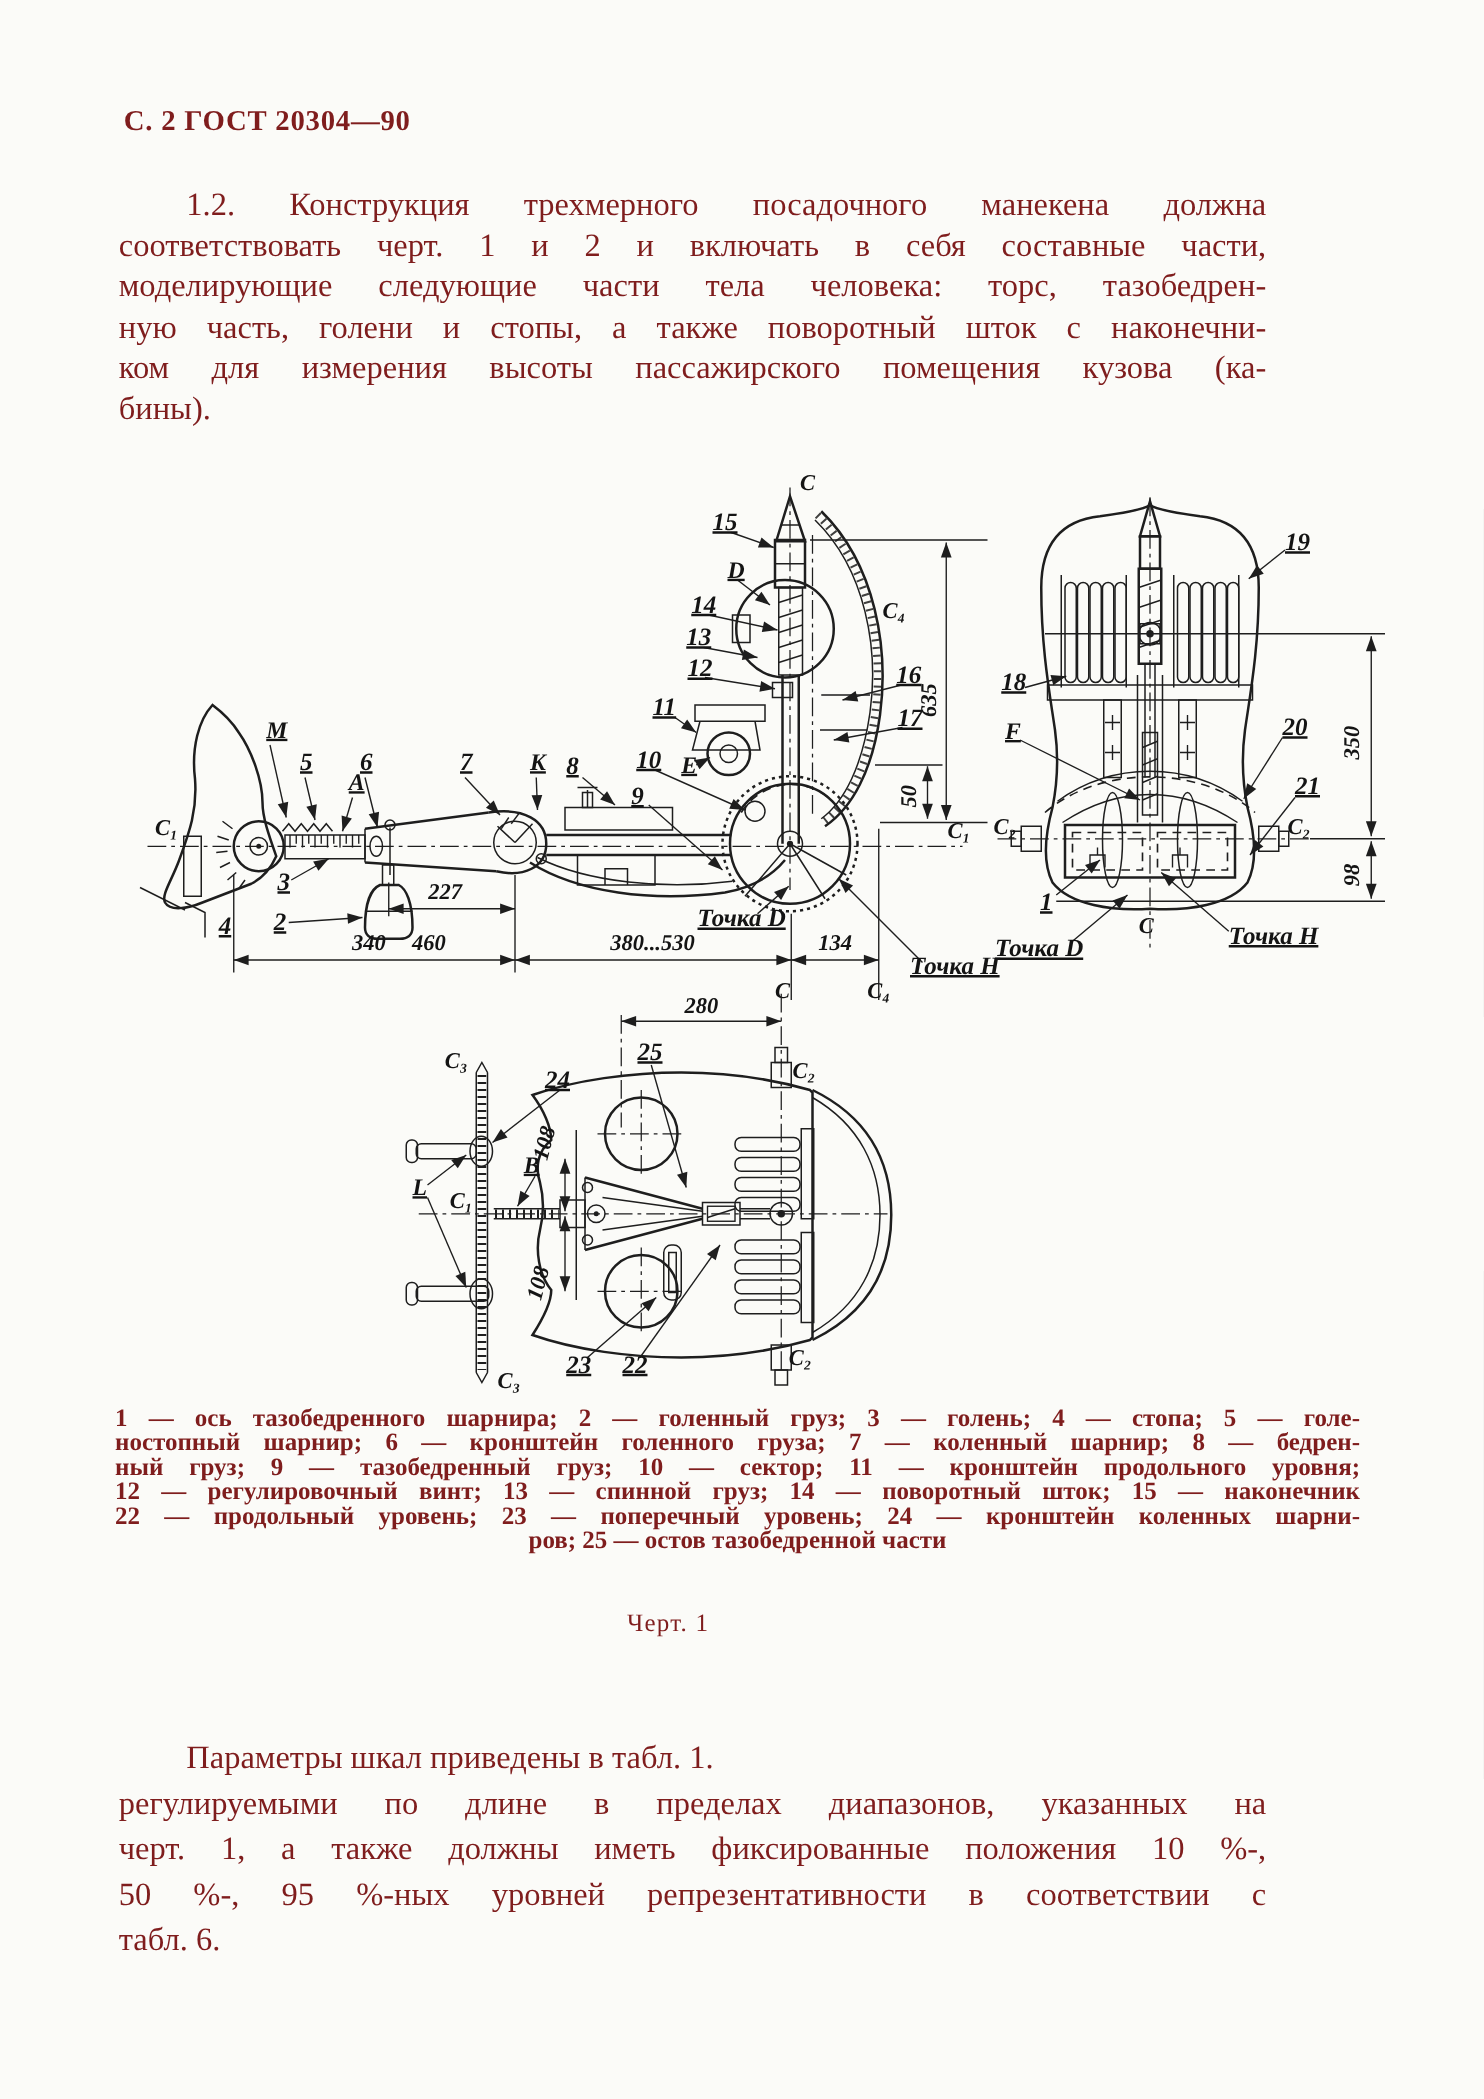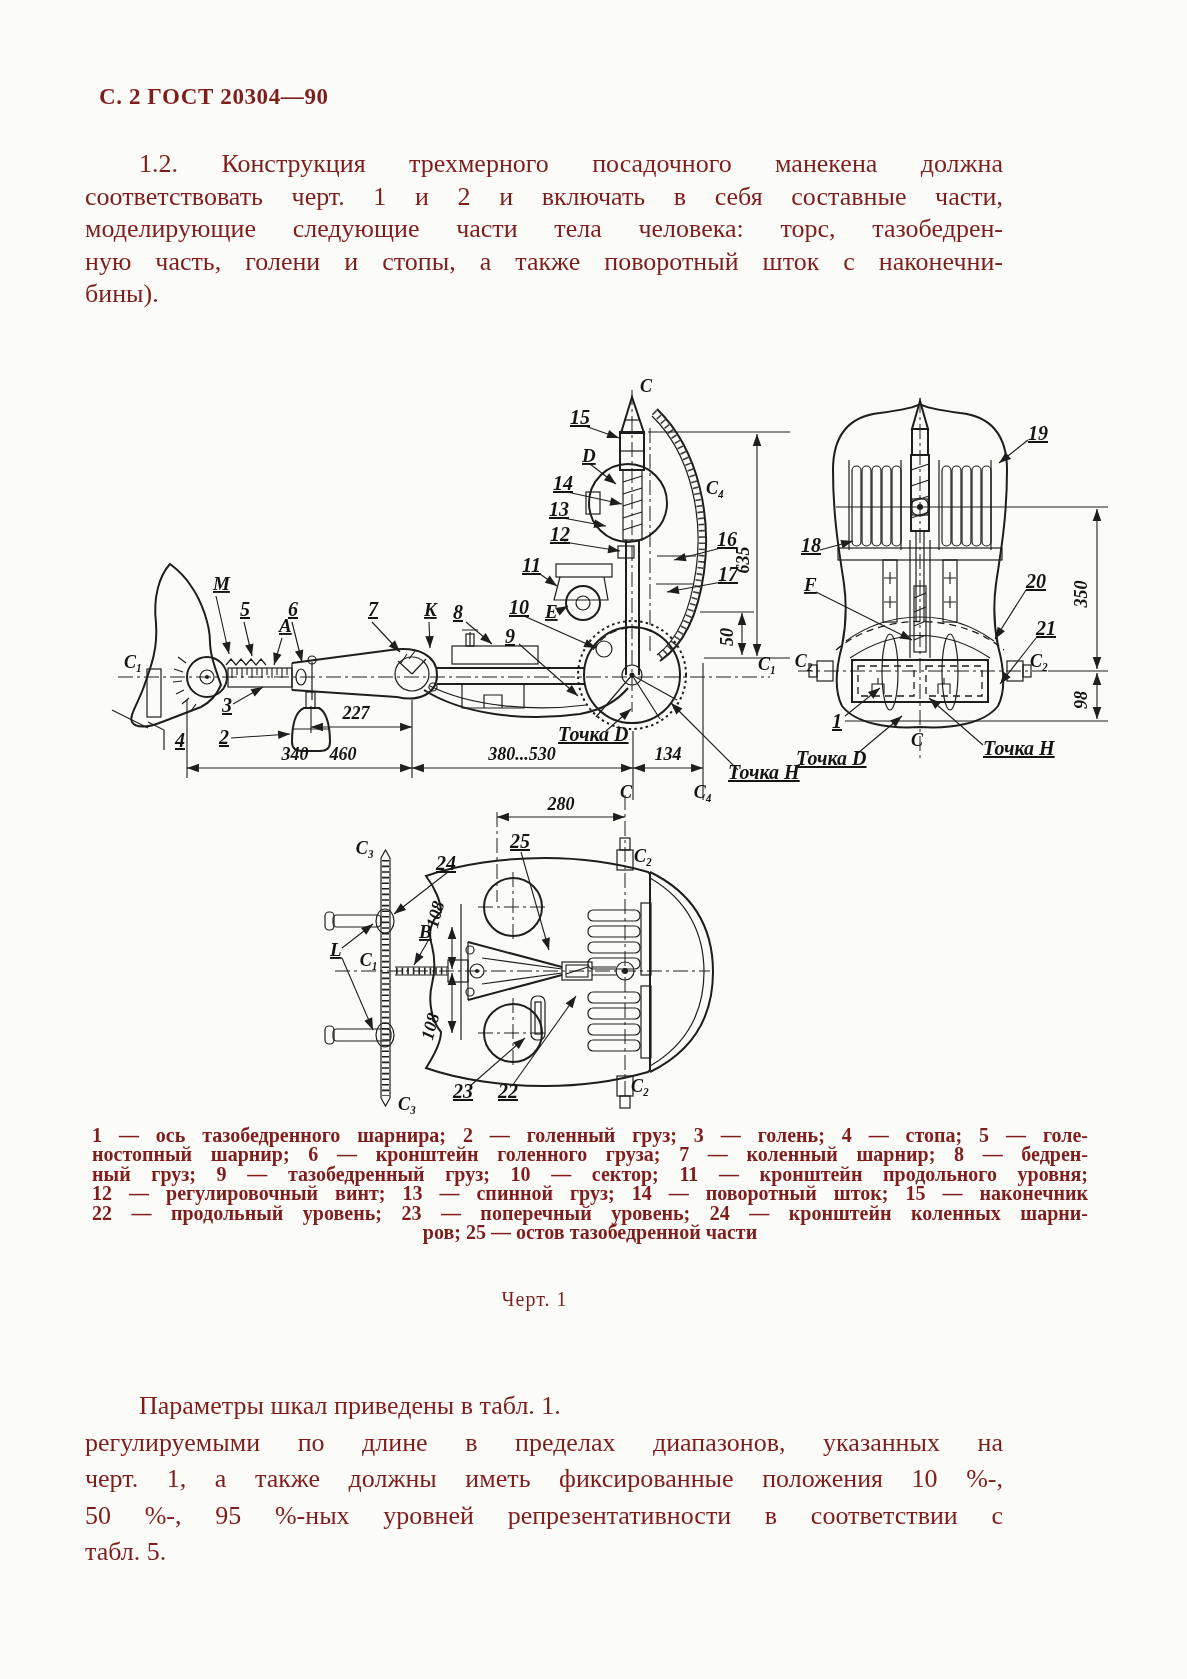--- a/index.html
+++ b/index.html
@@ -1,19 +1,19 @@
 <!DOCTYPE html>
 <html><head>
 <meta charset="utf-8">
 <style>
   html,body{margin:0;padding:0;background:#e9e9e6;}
   .page{position:relative;width:1187px;height:1679px;background:#fbfbf8;overflow:hidden;
         font-family:"Liberation Serif","DejaVu Serif",serif;color:#7f1d1d;}
   .hdr{position:absolute;left:99px;top:84px;font-size:23px;font-weight:700;letter-spacing:.6px;}
-  .tb{position:absolute;left:85px;width:918px;font-size:26px;line-height:32.5px;font-weight:500;}
+  .tb{position:absolute;left:95px;width:918px;font-size:26px;line-height:32.5px;font-weight:500;}
   .p1{top:148px;}
   .p2{top:1388px;line-height:36.6px;}
   .ln{text-align:justify;text-align-last:justify;white-space:nowrap;}
   .ln.nf{text-align:left;text-align-last:left;}
   .ind{text-indent:54px;}
   .legend{position:absolute;left:92px;top:1126px;width:996px;font-size:20px;font-weight:700;line-height:19.4px;}
   .legend .ln{white-space:nowrap;}
   .legend .ctr{text-align:center;text-align-last:center;}
   .cap{position:absolute;left:0;top:1288px;width:1069px;text-align:center;font-size:20px;letter-spacing:1px;}
   svg.fig{position:absolute;left:0;top:0;}
@@ -37,20 +37,21 @@
 
 <div class="page">
 
   <div class="hdr">С. 2  ГОСТ 20304—90</div>
 
   <div class="tb p1">
     <div class="ln ind">1.2. Конструкция трехмерного  посадочного манекена должна</div>
     <div class="ln">соответствовать черт. 1 и 2 и  включать в себя  составные части,</div>
     <div class="ln">моделирующие следующие части тела человека: торс, тазобедрен-</div>
     <div class="ln">ную часть, голени и стопы, а также поворотный шток с наконечни-</div>
+    <div class="ln">ком для измерения высоты пассажирского помещения кузова (ка-</div>
     <div class="ln nf">бины).</div>
   </div>
 
   <svg class="fig" width="1187" height="1679" viewBox="0 0 1187 1679">
     <defs>
       <marker id="ma" viewBox="0 0 12 12" refX="11" refY="6" markerWidth="13" markerHeight="13" orient="auto-start-reverse">
         <path d="M1,2.4 L11,6 L1,9.6 Z" fill="#1e1e1e"></path>
       </marker>
     </defs>
 
@@ -371,16 +372,16 @@
     <div class="ln ctr">ров; 25 — остов тазобедренной части</div>
   </div>
 
   <div class="cap">Черт. 1</div>
 
   <div class="tb p2">
     <div class="ln nf ind">Параметры шкал приведены в табл. 1.</div>
     <div class="ln">регулируемыми по  длине в пределах  диапазонов, указанных на</div>
     <div class="ln">черт. 1, а  также должны иметь фиксированные положения 10 %-,</div>
     <div class="ln">50 %-, 95 %-ных уровней  репрезентативности  в  соответствии с</div>
-    <div class="ln nf">табл. 5.</div>
+    <div class="ln nf">табл. 6.</div>
   </div>
 
 </div>
 
 </body></html>

